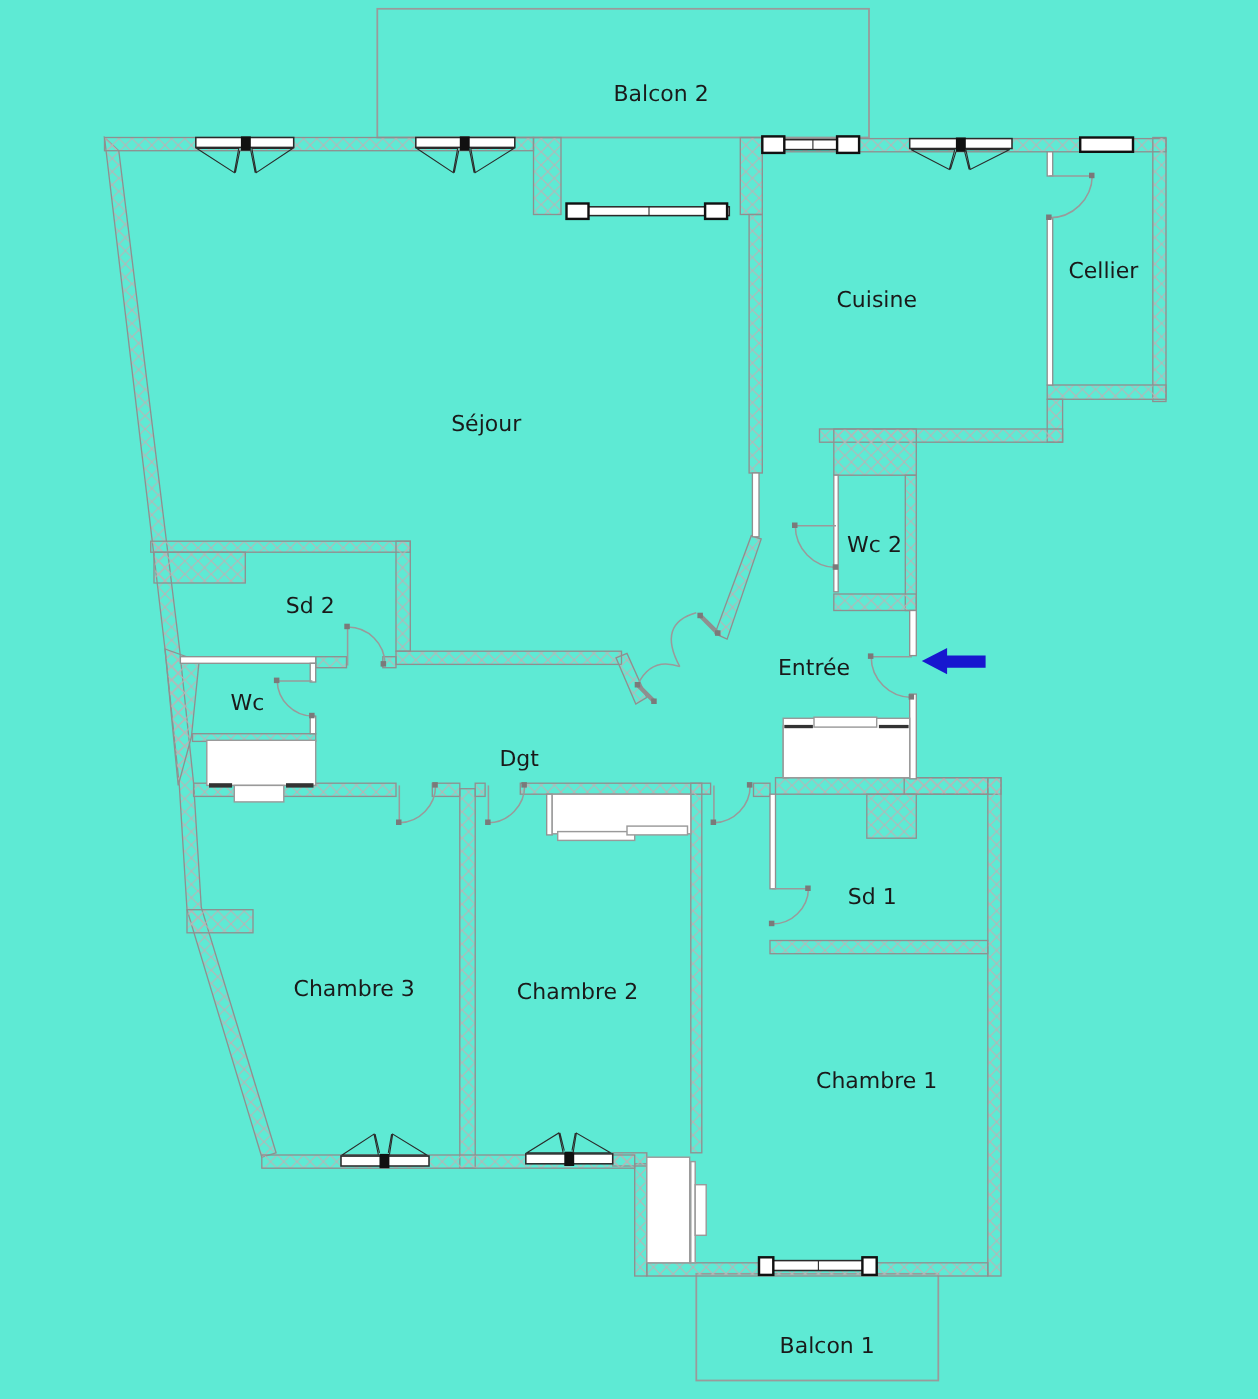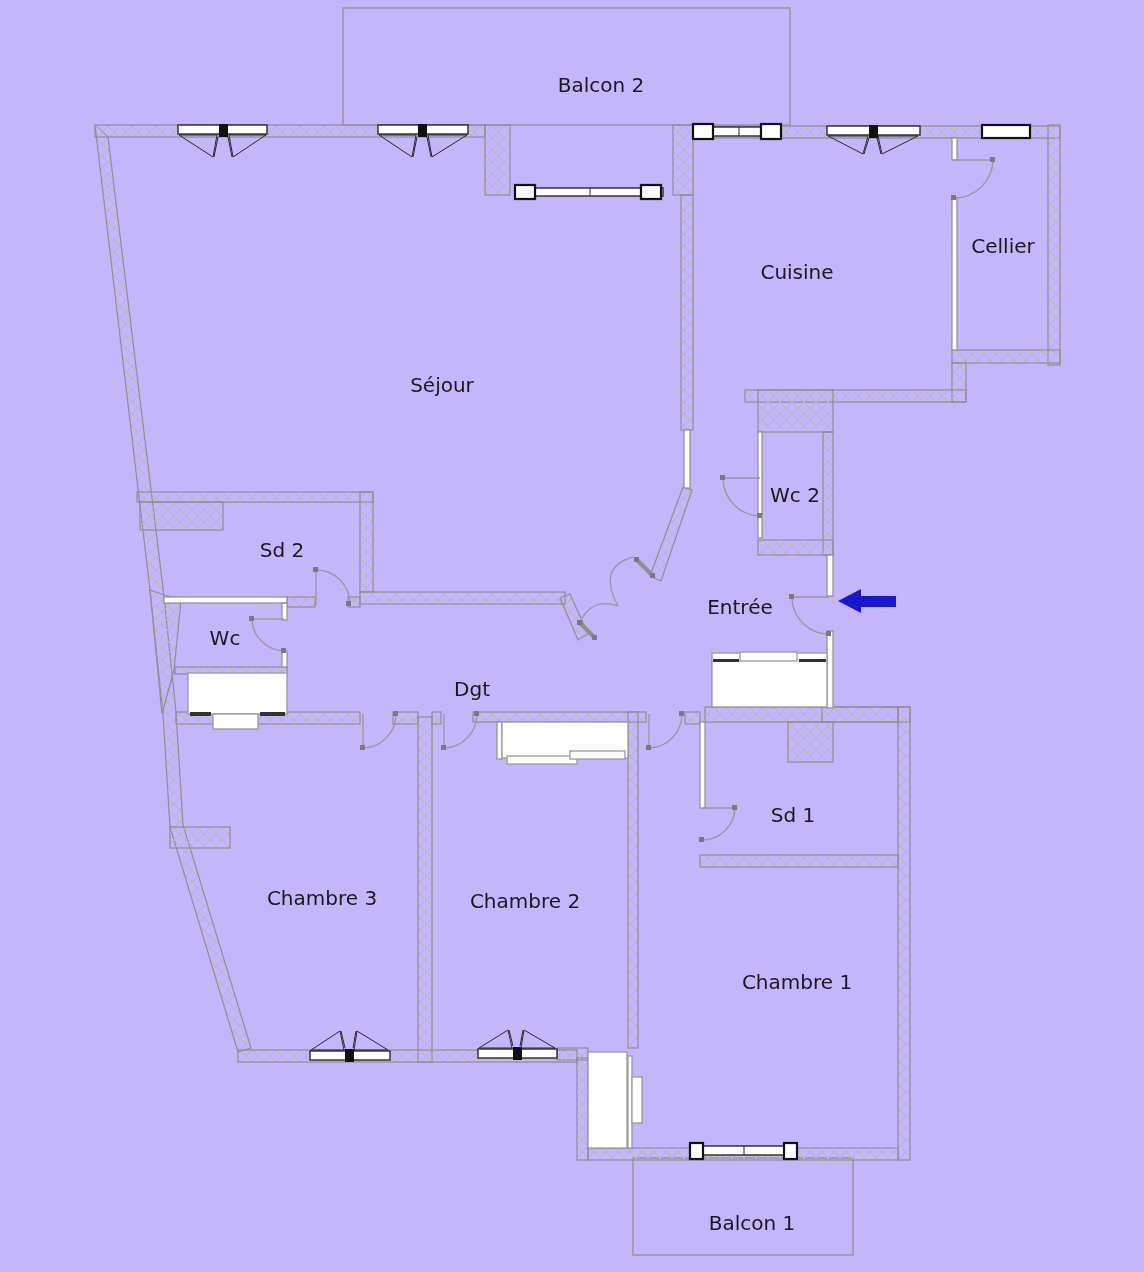--- a/index.html
+++ b/index.html
@@ -1,16 +1,16 @@
 <!DOCTYPE html>
 <html><head>
 <meta charset="utf-8">
 <style>
   html,body{margin:0;padding:0;background:#ffffff;}
-  .stage{position:relative;width:1144px;height:1272px;background:#c4b5fd;overflow:hidden;
+  .stage{position:relative;width:1144px;height:1272px;background:#5eead4;overflow:hidden;
          font-family:"DejaVu Sans", sans-serif;}
   svg{display:block}
   .room-label{font-family:"DejaVu Sans", sans-serif;font-size:20px;fill:#1a1a1a;}
   .wall{fill:url(#hatch);stroke:#8f8f8f;stroke-width:1.2;}
   .wallthin{fill:#ffffff;stroke:#8f8f8f;stroke-width:1.2;}
   .balcony{fill:none;stroke:#9a9a9a;stroke-width:1.6;}
   .win{fill:#ffffff;stroke:#2a2a2a;stroke-width:1.4;}
   .wincap{fill:#ffffff;stroke:#111111;stroke-width:2.2;}
   .winblock{fill:#111111;stroke:none;}
   .fan{fill:none;stroke:#2a2a2a;stroke-width:1;}

